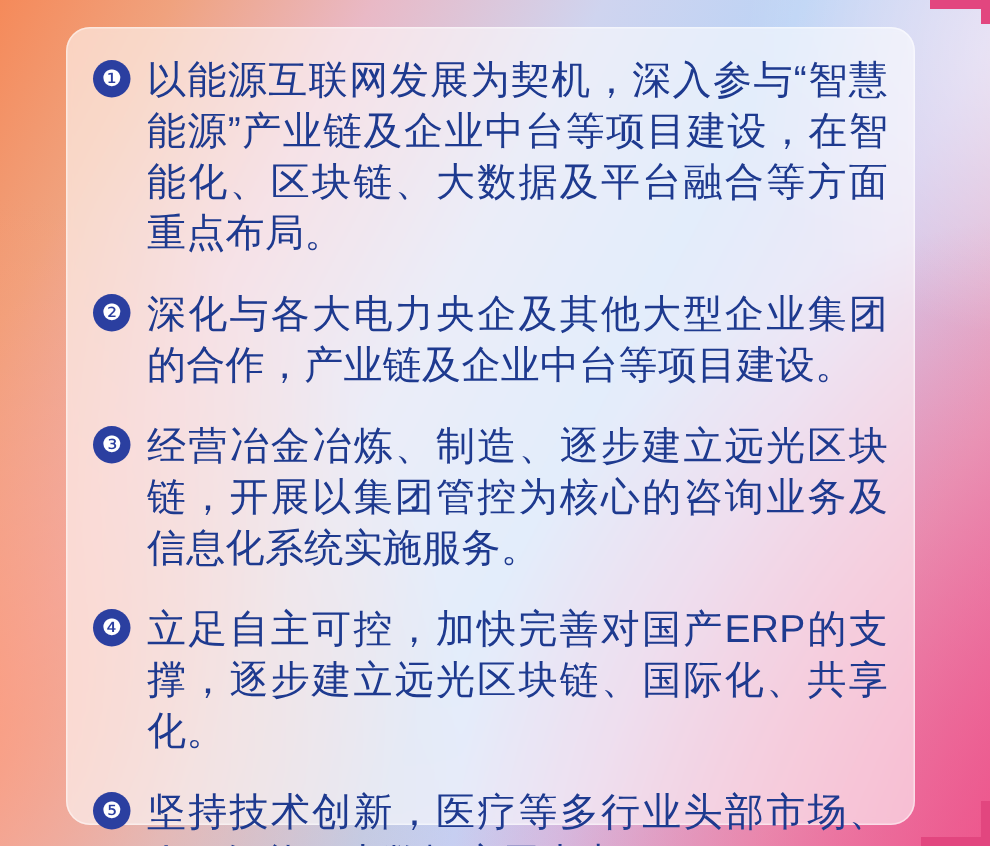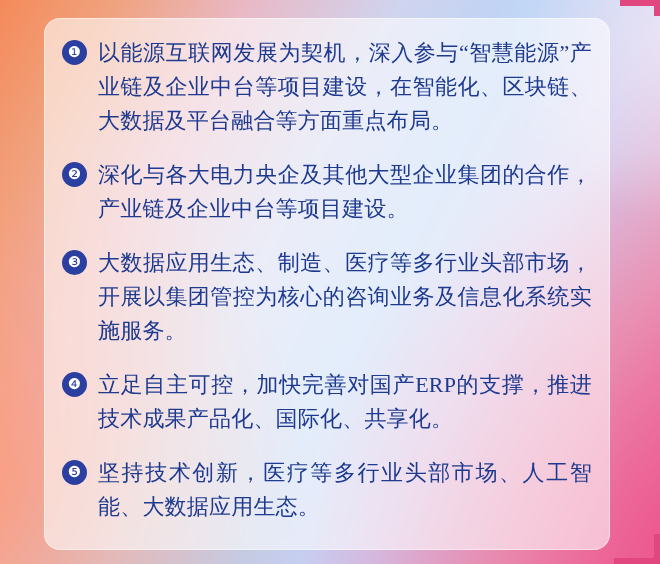--- a/index.html
+++ b/index.html
@@ -79,24 +79,24 @@
     text-align: center;
     margin-top: 4px;
     margin-right: 11px;
     font-family: "DejaVu Sans", sans-serif;
     user-select: none;
   }
 
   .text {
     flex: 1 1 auto;
     color: #1e3a8f;
-    font-size: 22px;
+    font-size: 26px;
     line-height: 34px;
     letter-spacing: 0.2px;
-    font-family: Liberation Serif, serif;
+    font-family: Liberation Sans, sans-serif;
     text-align: justify;
     white-space: pre-wrap;
   }
 </style>
 </head>
 <body>
 
 <div id="stage">
 
   <div class="corner-mark corner-tr-1"></div>
@@ -112,26 +112,26 @@
         <div class="text">以能源互联网发展为契机，深入参与“智慧能源”产业链及企业中台等项目建设，在智能化、区块链、大数据及平台融合等方面重点布局。</div>
       </div>
 
       <div class="item">
         <div class="num">❷</div>
         <div class="text">深化与各大电力央企及其他大型企业集团的合作，产业链及企业中台等项目建设。</div>
       </div>
 
       <div class="item">
         <div class="num">❸</div>
-        <div class="text">大数据应用生态、制造、医疗等多行业头部市场，开展以集团管控为核心的咨询业务及信息化系统实施服务。</div>
+        <div class="text">经营冶金冶炼、制造、逐步建立远光区块链，开展以集团管控为核心的咨询业务及信息化系统实施服务。</div>
       </div>
 
       <div class="item">
         <div class="num">❹</div>
-        <div class="text">立足自主可控，加快完善对国产ERP的支撑，推进技术成果产品化、国际化、共享化。</div>
+        <div class="text">立足自主可控，加快完善对国产ERP的支撑，逐步建立远光区块链、国际化、共享化。</div>
       </div>
 
       <div class="item">
         <div class="num">❺</div>
         <div class="text">坚持技术创新，医疗等多行业头部市场、人工智能、大数据应用生态。</div>
       </div>
 
     </div>
   </div>
 </div>

